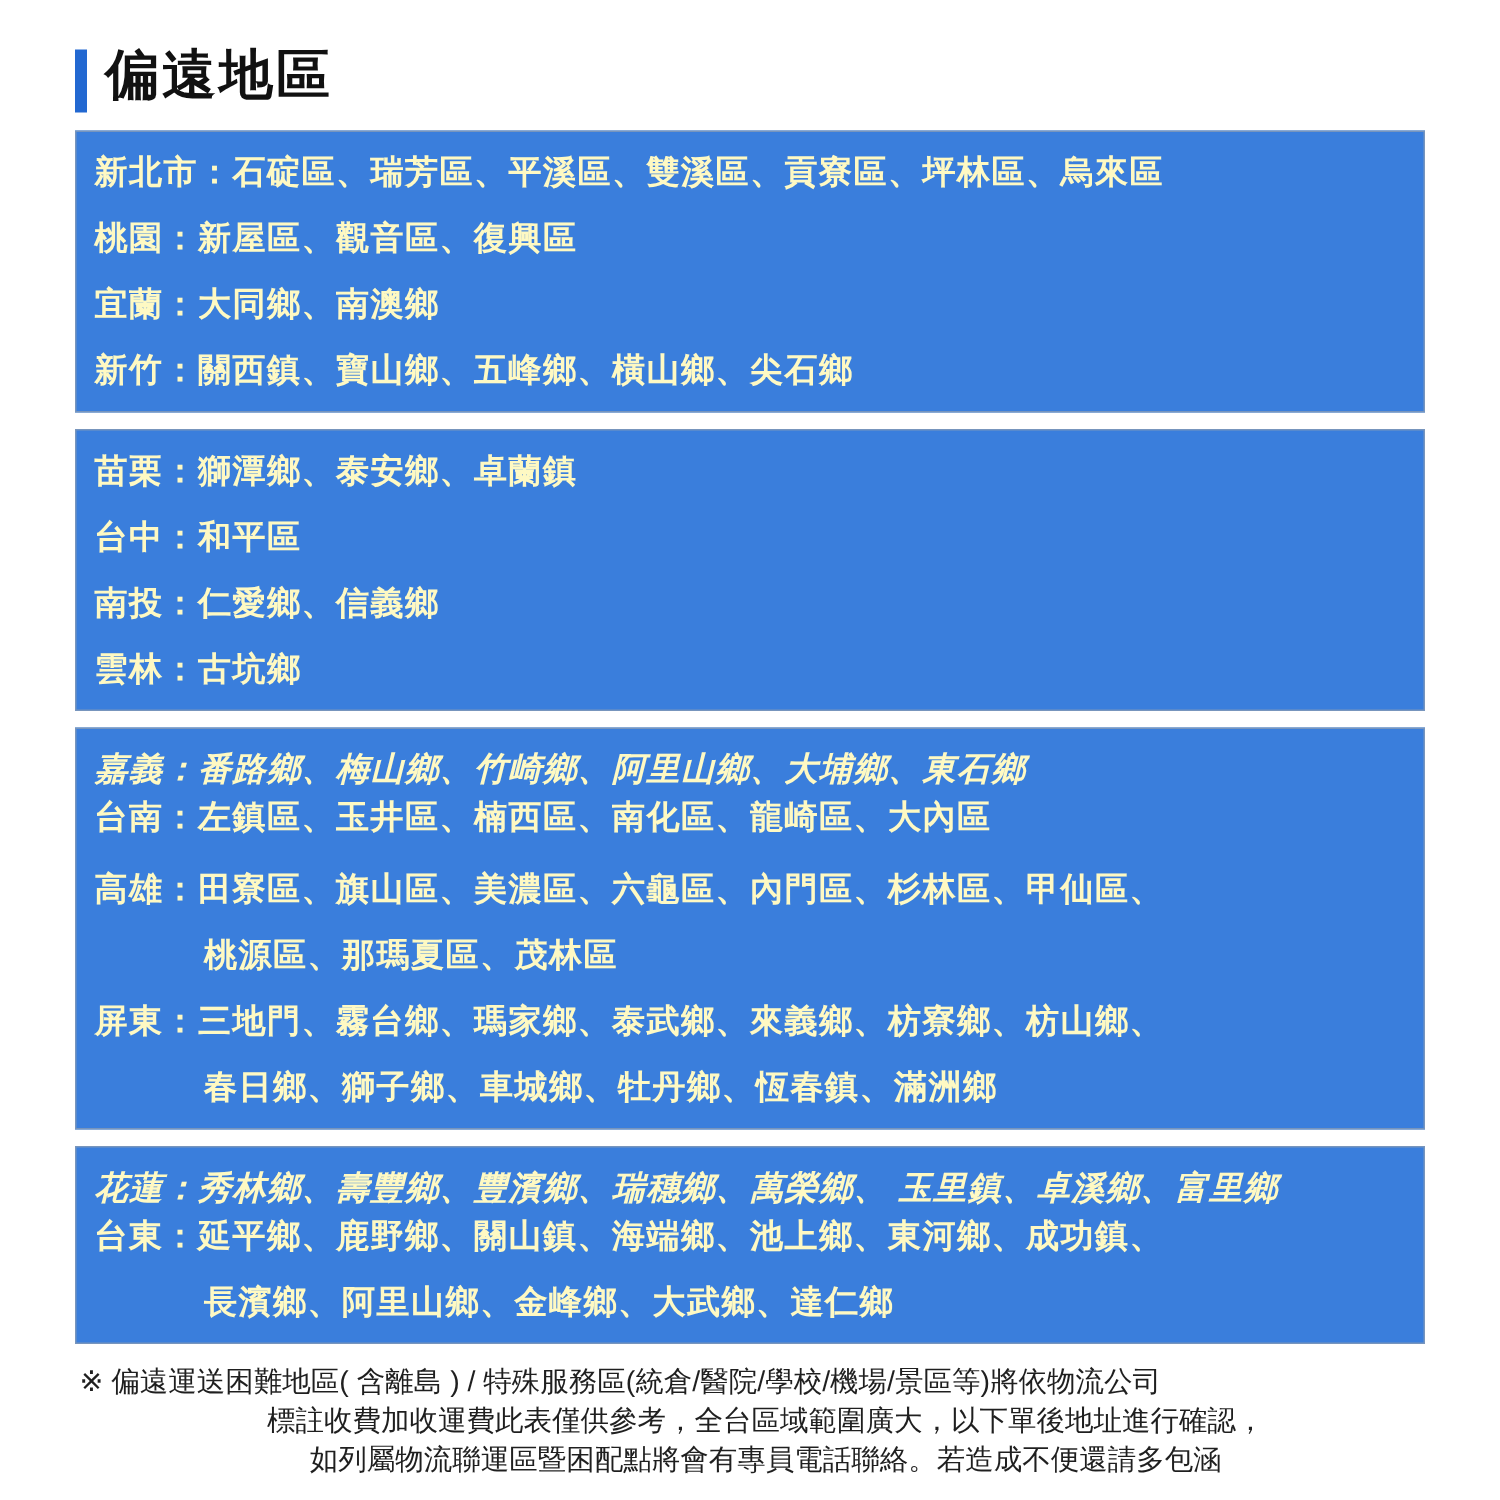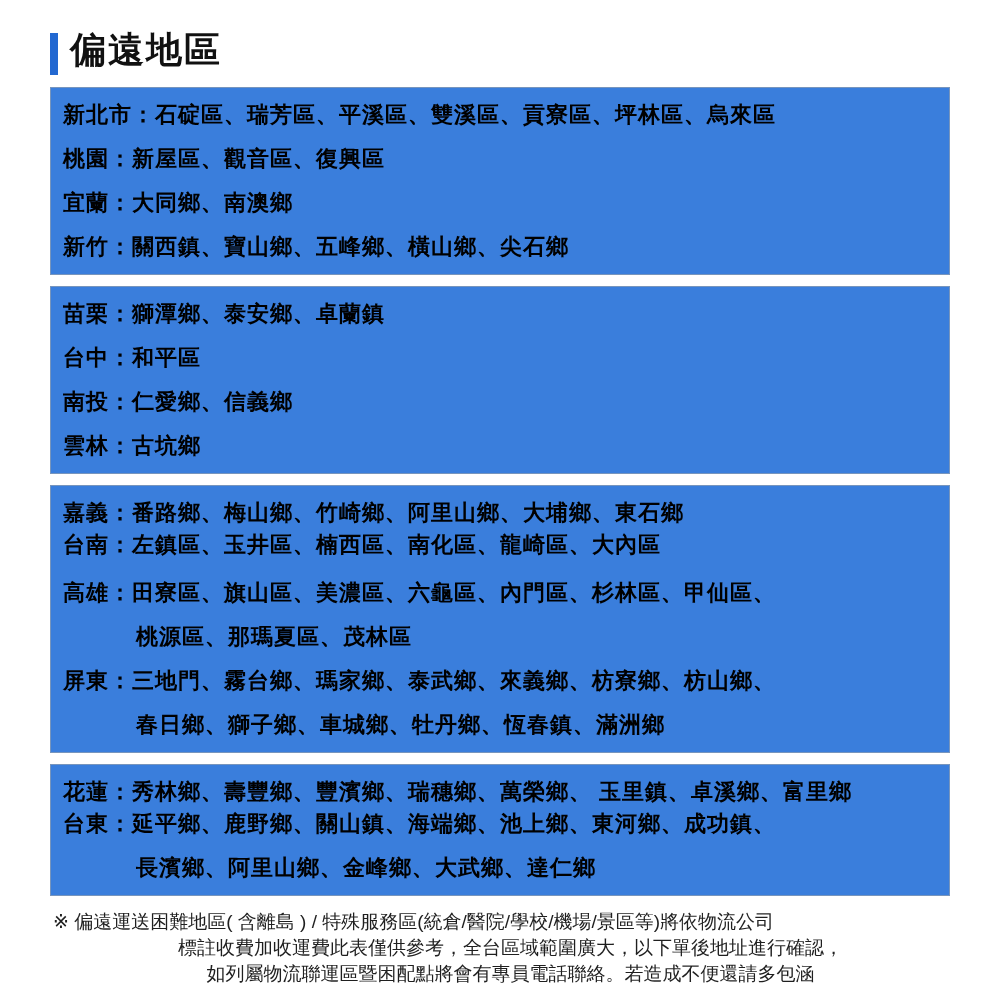--- a/index.html
+++ b/index.html
@@ -32,34 +32,34 @@
     color: #111111;
     margin: 0;
     letter-spacing: 2px;
   }
   
   .region-box {
     background: #3A7EDC;
     border: 1px solid #7795bd;
     padding: 12px 12px;
     margin-bottom: 11px;
-    color: #000000;
+    color: #fef9c3;
     font-weight: bold;
     font-size: 22px;
     box-sizing: border-box;
   }
   .region-line {
     line-height: 30px;
     margin: 14px 0;
     letter-spacing: 1px;
     white-space: nowrap;
   }
   .region-box .region-line:first-child { margin-top: 0; }
   .region-box .region-line:last-child { margin-bottom: 0; }
-  .region-line.tight-below { margin-bottom: 2px; }
+  .region-line.tight-below { margin-bottom: 2px; font-style: italic; }
   .region-line.after-tight { margin-top: 2px; }
   .region-line.gap-lg { margin-top: 18px; }
   .region-line.indent { padding-left: 73px; }
   
   .footer-note {
     margin-top: 14px;
     font-size: 19px;
     line-height: 23px;
     color: #1F1F1F;
     padding-bottom: 30px;

